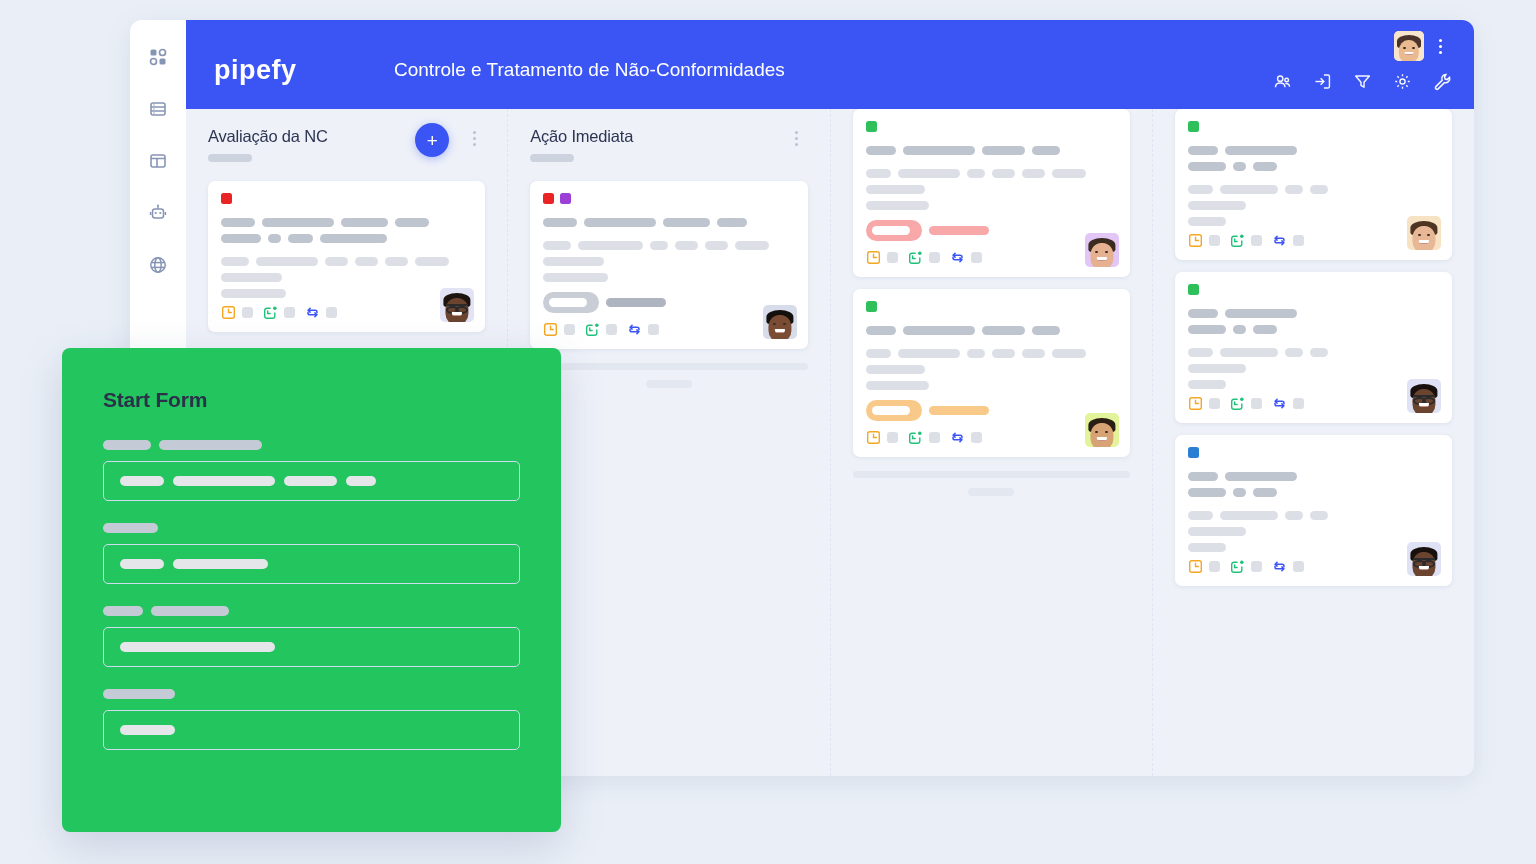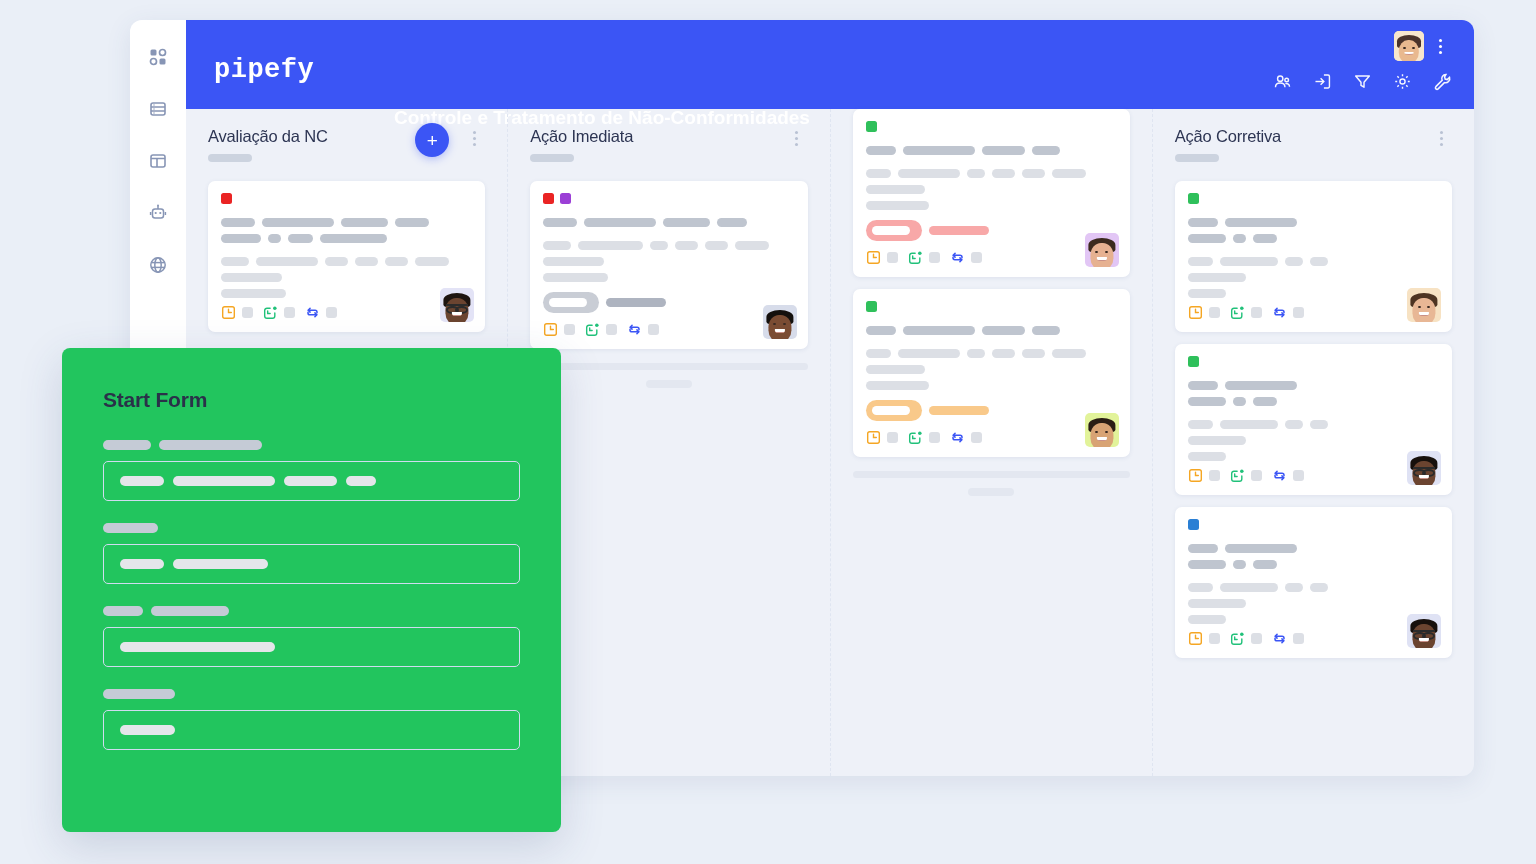--- a/index.html
+++ b/index.html
@@ -49,28 +49,27 @@
     height: 89px; flex: 0 0 89px;
     background: #3b55f5;
     position: relative;
     padding: 0 24px;
   }
   .brand {
     position: absolute; left: 28px; top: 50px;
     transform: translateY(-50%);
     font-size: 27px; font-weight: 700; color: #fff;
     letter-spacing: .5px;
-    font-family: Liberation Mono, monospace;
+    font-family: Liberation Sans, sans-serif;
   }
   .board-title {
     position: absolute; left: 208px; top: 50px;
     transform: translateY(-50%);
-    font-size: 19px; font-weight: 700; color: #fff;
+    font-size: 19px; font-weight: 400; color: #fff;
     white-space: nowrap;
-    margin-top: 48px;
   }
   .avatar-top {
     position: absolute; right: 50px; top: 11px;
     width: 30px; height: 30px; border-radius: 5px;
     overflow: hidden;
     background: #f6e3c8;
   }
   .kebab-top {
     position: absolute; right: 26px; top: 15px;
     width: 16px; height: 22px;
@@ -683,29 +682,20 @@
                 </div>
               </div>
               <div class="col-foot">
                 <div class="bar1"></div>
                 <div class="bar2"></div>
               </div>
             </div>
         </div>
 
         <div class="column">
-          <div class="col-head">
-            <div class="col-title">Ação Corretiva</div>
-            <div class="col-sub"></div>
-            <div class="col-kebab">
-                <i></i>
-                <i></i>
-                <i></i>
-              </div>
-          </div>
           <div class="col-body">
               <div class="card">
                 <div class="labels">
                   <span class="label-chip" style="background: rgb(47, 192, 91);"></span>
                 </div>
                 <div class="sk-row">
                   <span class="sk" style="width: 30px;"></span>
                   <span class="sk" style="width: 72px;"></span>
                 </div>
                 <div class="sk-row">

